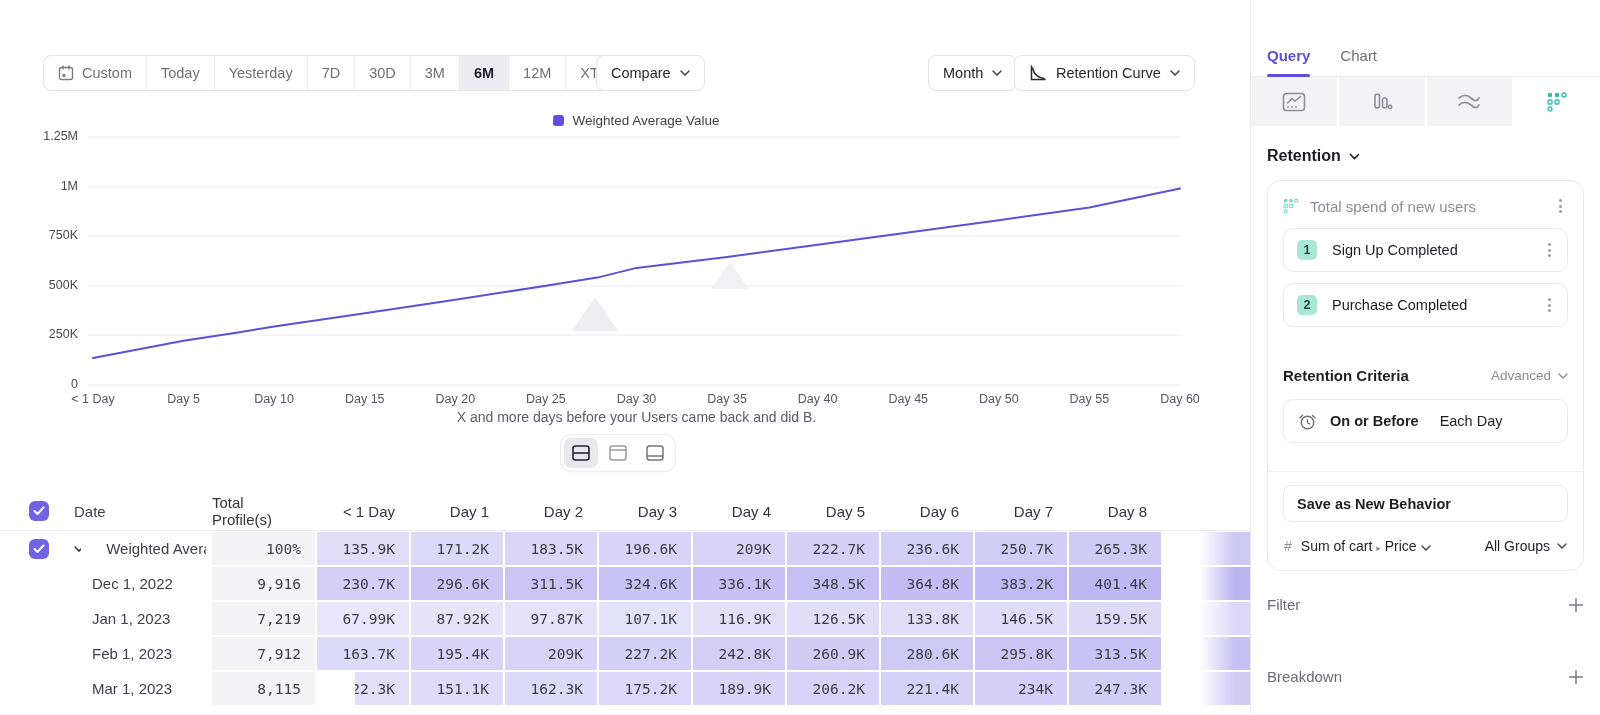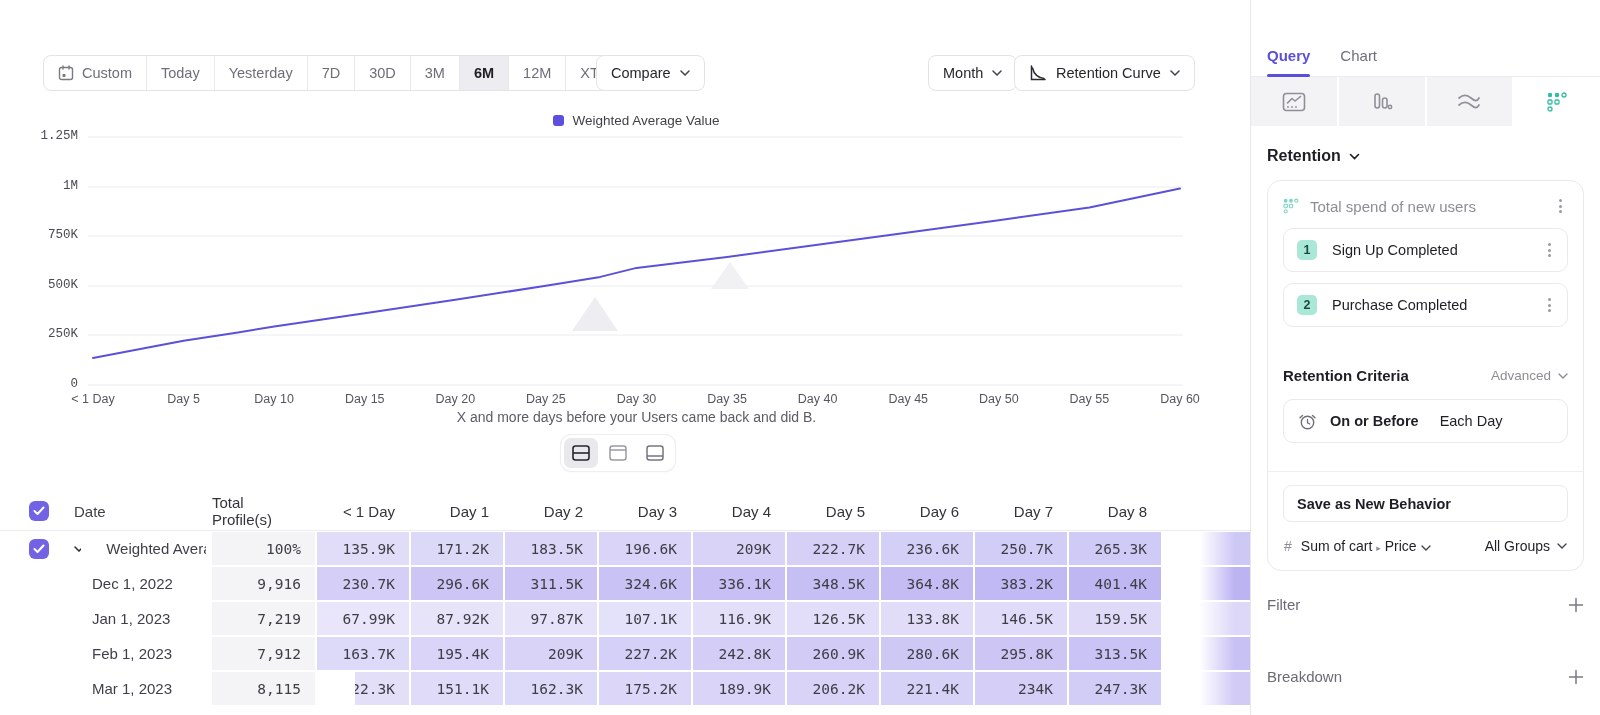--- a/index.html
+++ b/index.html
@@ -21,21 +21,21 @@
   .btn-compare { left:596px; }
   .btn-month { left:928px; }
   .btn-charttype { left:1014px; }
 
   
   .legend { position:absolute; left:93px; top:113px; width:1087px; display:flex;
     justify-content:center; align-items:center; gap:8px; font-size:13.5px; color:#3f3f47; }
   .legend-swatch { width:11px; height:11px; border-radius:3px; background:#5f4fe0; }
   .chart-area { position:absolute; left:0; top:100px; width:1250px; height:310px; }
   .y-label { position:absolute; left:0; width:78px; text-align:right;
-    font-family:Liberation Mono, monospace; font-size:12.5px; color:#4a4a52; }
+    font-family:Liberation Sans, sans-serif; font-size:12.5px; color:#4a4a52; }
   .x-label { position:absolute; top:292px; width:84px; margin-left:-42px; text-align:center;
     font-size:12.5px; color:#565660; }
   .tri { position:absolute; width:0; height:0; }
   .tri1 { left:572px; top:197px; border-left:23px solid transparent; border-right:23px solid transparent; border-bottom:34px solid #eeeef2; }
   .tri2 { left:711px; top:162px; border-left:19px solid transparent; border-right:19px solid transparent; border-bottom:27px solid #f1f1f4; }
   .caption { position:absolute; left:93px; top:409px; width:1087px; text-align:center;
     font-size:14px; color:#5c5c66; }
 
   
   .layout-switch { position:absolute; left:561px; top:435px; display:flex; gap:3px;

